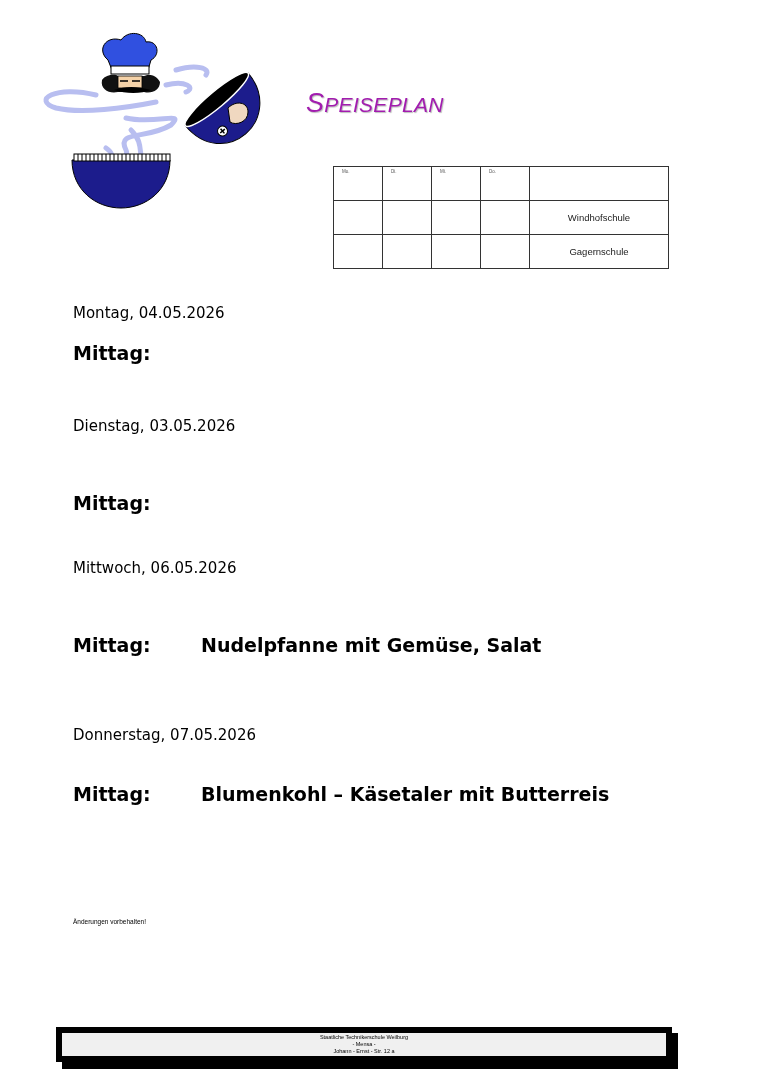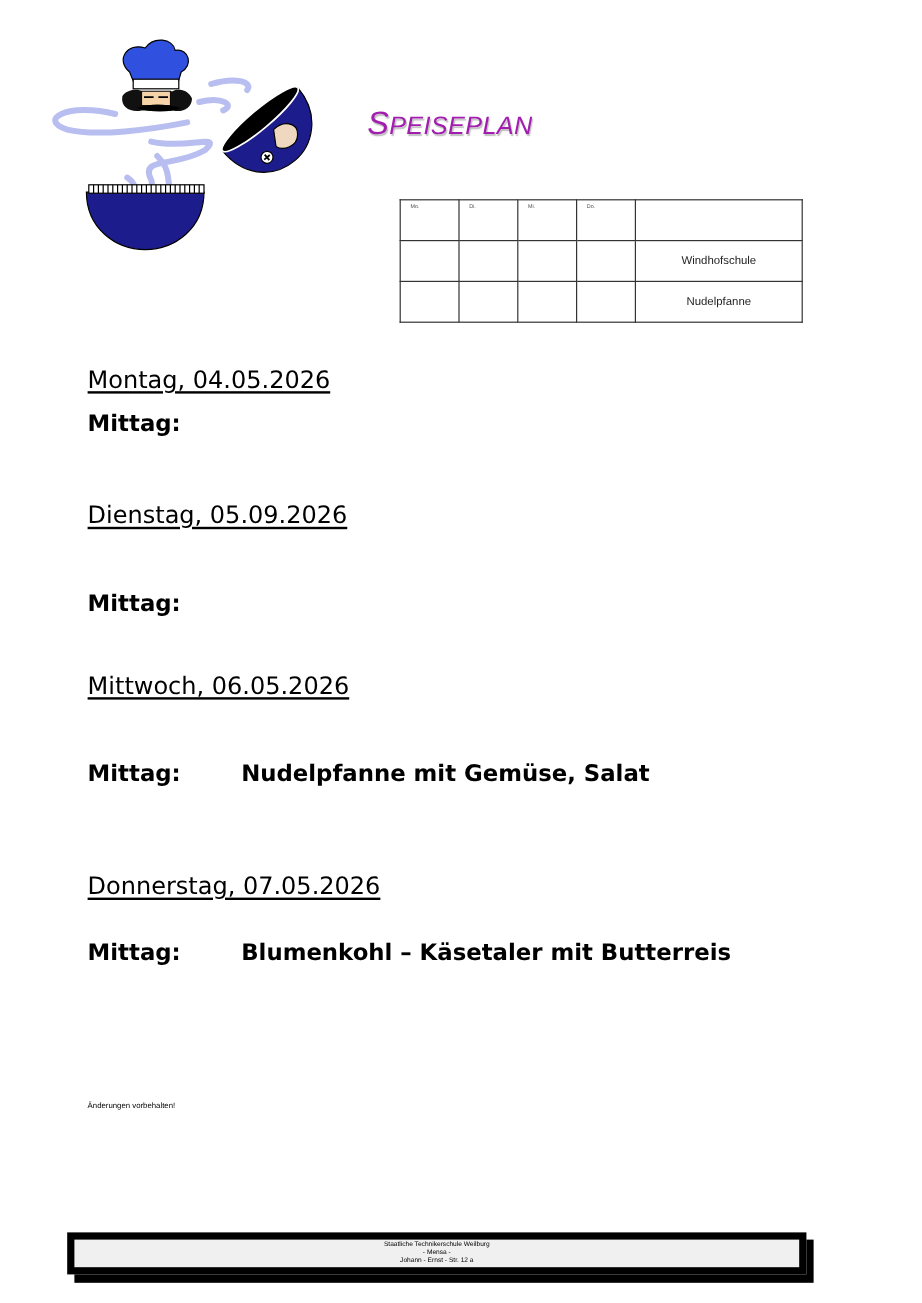--- a/index.html
+++ b/index.html
@@ -9,21 +9,21 @@
   .title { position: absolute; left: 306px; top: 88px; font-family: "Liberation Sans", sans-serif;
            font-style: italic; font-size: 21px; letter-spacing: 0.3px; color: #a21caf;
            text-shadow: 1px 1px 1px #bbb; }
   .title .big { font-size: 27px; }
   table.sched { position: absolute; left: 333px; top: 134px; border-collapse: collapse; margin-top: 32px; }
   table.sched td { border: 1.5px solid #333; width: 48px; height: 33px; vertical-align: top;
                    padding: 0; font-family: "Liberation Sans", sans-serif; }
   table.sched td.wide { width: 138px; text-align: center; vertical-align: middle;
                         font-size: 9.5px; color: #222; }
   .daylbl { font-size: 4.5px; color: #555; display: block; margin: 2px 0 0 8px; }
-  .day-heading { position: absolute; left: 73px; font-size: 20px; text-decoration: underline;
+  .day-heading { position: absolute; left: 73px; font-size: 15px; 
                  text-underline-offset: 3px; text-decoration-thickness: 1.5px; }
   .meal-row { position: absolute; left: 73px; font-size: 19px; font-weight: bold; display: flex; }
   .meal-label { display: inline-block; }
   .meal-text { position: absolute; white-space: nowrap; }
   .note { position: absolute; left: 73px; top: 918px; font-size: 6.5px; font-family: "Liberation Sans", sans-serif; }
   .footer-shadow { position: absolute; left: 62px; top: 1033px; width: 616px; height: 36px; background: #000; }
   .footer { position: absolute; left: 56px; top: 1027px; width: 604px; height: 22px; background: #f0f0f0;
             border: 6px solid #000; text-align: center; font-family: "Liberation Sans", sans-serif;
             font-size: 5.5px; line-height: 7px; padding-top: 1px; }
 </style>
@@ -115,31 +115,31 @@
     <td></td>
     <td></td>
     <td></td>
     <td class="wide">Windhofschule</td>
   </tr>
   <tr>
     <td></td>
     <td></td>
     <td></td>
     <td></td>
-    <td class="wide">Nudelpfanne</td>
+    <td class="wide">Gagernschule</td>
   </tr>
 </tbody>
   </table>
 
 <div class="day-heading" style="top:304px">Montag, 04.05.2026</div>
 <div class="meal-row" style="top:342px;width:600px">
   <span class="meal-label">Mittag:</span>
 </div>
 
-<div class="day-heading" style="top:417px">Dienstag, 05.09.2026</div>
+<div class="day-heading" style="top:417px">Dienstag, 03.05.2026</div>
 <div class="meal-row" style="top:492px;width:600px">
   <span class="meal-label">Mittag:</span>
 </div>
 
 <div class="day-heading" style="top:559px">Mittwoch, 06.05.2026</div>
 <div class="meal-row" style="top:634px;width:600px">
   <span class="meal-label">Mittag:</span>
   <span class="meal-text" style="left:128px">Nudelpfanne mit Gemüse, Salat</span>
 </div>
 

